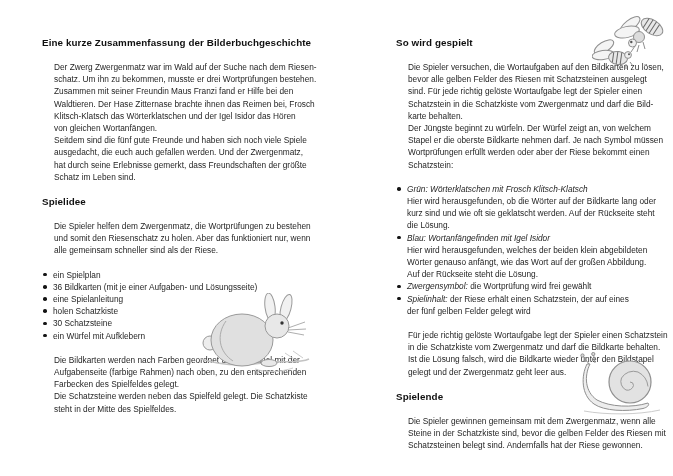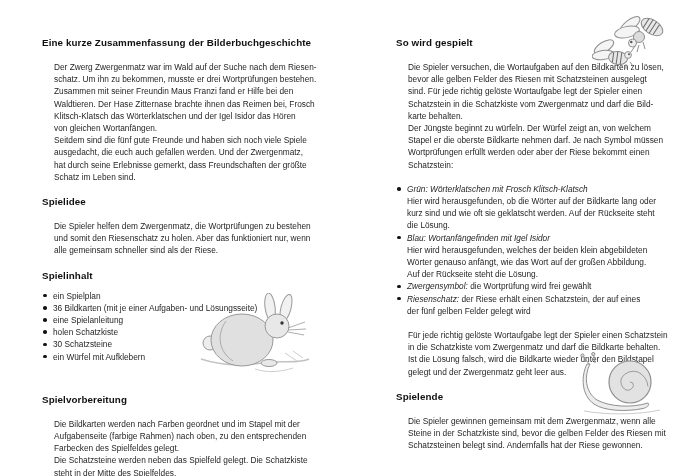--- a/index.html
+++ b/index.html
@@ -48,31 +48,29 @@
 Seitdem sind die fünf gute Freunde und haben sich noch viele Spiele
 ausgedacht, die euch auch gefallen werden. Und der Zwergenmatz,
 hat durch seine Erlebnisse gemerkt, dass Freundschaften der größte
 Schatz im Leben sind.</p>
 
   <h2>Spielidee</h2>
   <p class="para pre">Die Spieler helfen dem Zwergenmatz, die Wortprüfungen zu bestehen
 und somit den Riesenschatz zu holen. Aber das funktioniert nur, wenn
 alle gemeinsam schneller sind als der Riese.</p>
 
-  <h2>Spielinhalt</h2>
   <ul>
     <li>ein Spielplan</li>
     <li>36 Bildkarten (mit je einer Aufgaben- und Lösungsseite)</li>
     <li>eine Spielanleitung</li>
     <li>holen Schatzkiste</li>
     <li>30 Schatzsteine</li>
     <li>ein Würfel mit Aufklebern</li>
   </ul>
 
-  <h2 class="push-down">Spielvorbereitung</h2>
   <p class="para pre">Die Bildkarten werden nach Farben geordnet und im Stapel mit der
 Aufgabenseite (farbige Rahmen) nach oben, zu den entsprechenden
 Farbecken des Spielfeldes gelegt.
 Die Schatzsteine werden neben das Spielfeld gelegt. Die Schatzkiste
 steht in der Mitte des Spielfeldes.</p>
 </div>
 
 <div class="page page-right">
   <h2 class="first">So wird gespielt</h2>
   <p class="para pre">Die Spieler versuchen, die Wortaufgaben auf den Bildkarten zu lösen,
@@ -86,21 +84,21 @@
 Schatzstein:</p>
 
   <ul class="rules">
     <li><i class="pre">Grün: Wörterklatschen mit Frosch Klitsch-Klatsch</i><span class="pre"></span><div class="desc pre">Hier wird herausgefunden, ob die Wörter auf der Bildkarte lang oder
 kurz sind und wie oft sie geklatscht werden. Auf der Rückseite steht
 die Lösung.</div></li>
     <li><i class="pre">Blau: Wortanfängefinden mit Igel Isidor</i><span class="pre"></span><div class="desc pre">Hier wird herausgefunden, welches der beiden klein abgebildeten
 Wörter genauso anfängt, wie das Wort auf der großen Abbildung.
 Auf der Rückseite steht die Lösung.</div></li>
     <li><i class="pre">Zwergensymbol:</i><span class="pre"> die Wortprüfung wird frei gewählt</span></li>
-    <li><i class="pre">Riesenschatz:</i><span class="pre"> der Riese erhält einen Schatzstein, der auf eines
+    <li><i class="pre">Spielinhalt:</i><span class="pre"> der Riese erhält einen Schatzstein, der auf eines
 der fünf gelben Felder gelegt wird</span></li>
   </ul>
 
   <p class="para pre">Für jede richtig gelöste Wortaufgabe legt der Spieler einen Schatzstein
 in die Schatzkiste vom Zwergenmatz und darf die Bildkarte behalten.
 Ist die Lösung falsch, wird die Bildkarte wieder unter den Bildstapel
 gelegt und der Zwergenmatz geht leer aus.</p>
 
   <h2>Spielende</h2>
   <p class="para pre">Die Spieler gewinnen gemeinsam mit dem Zwergenmatz, wenn alle

